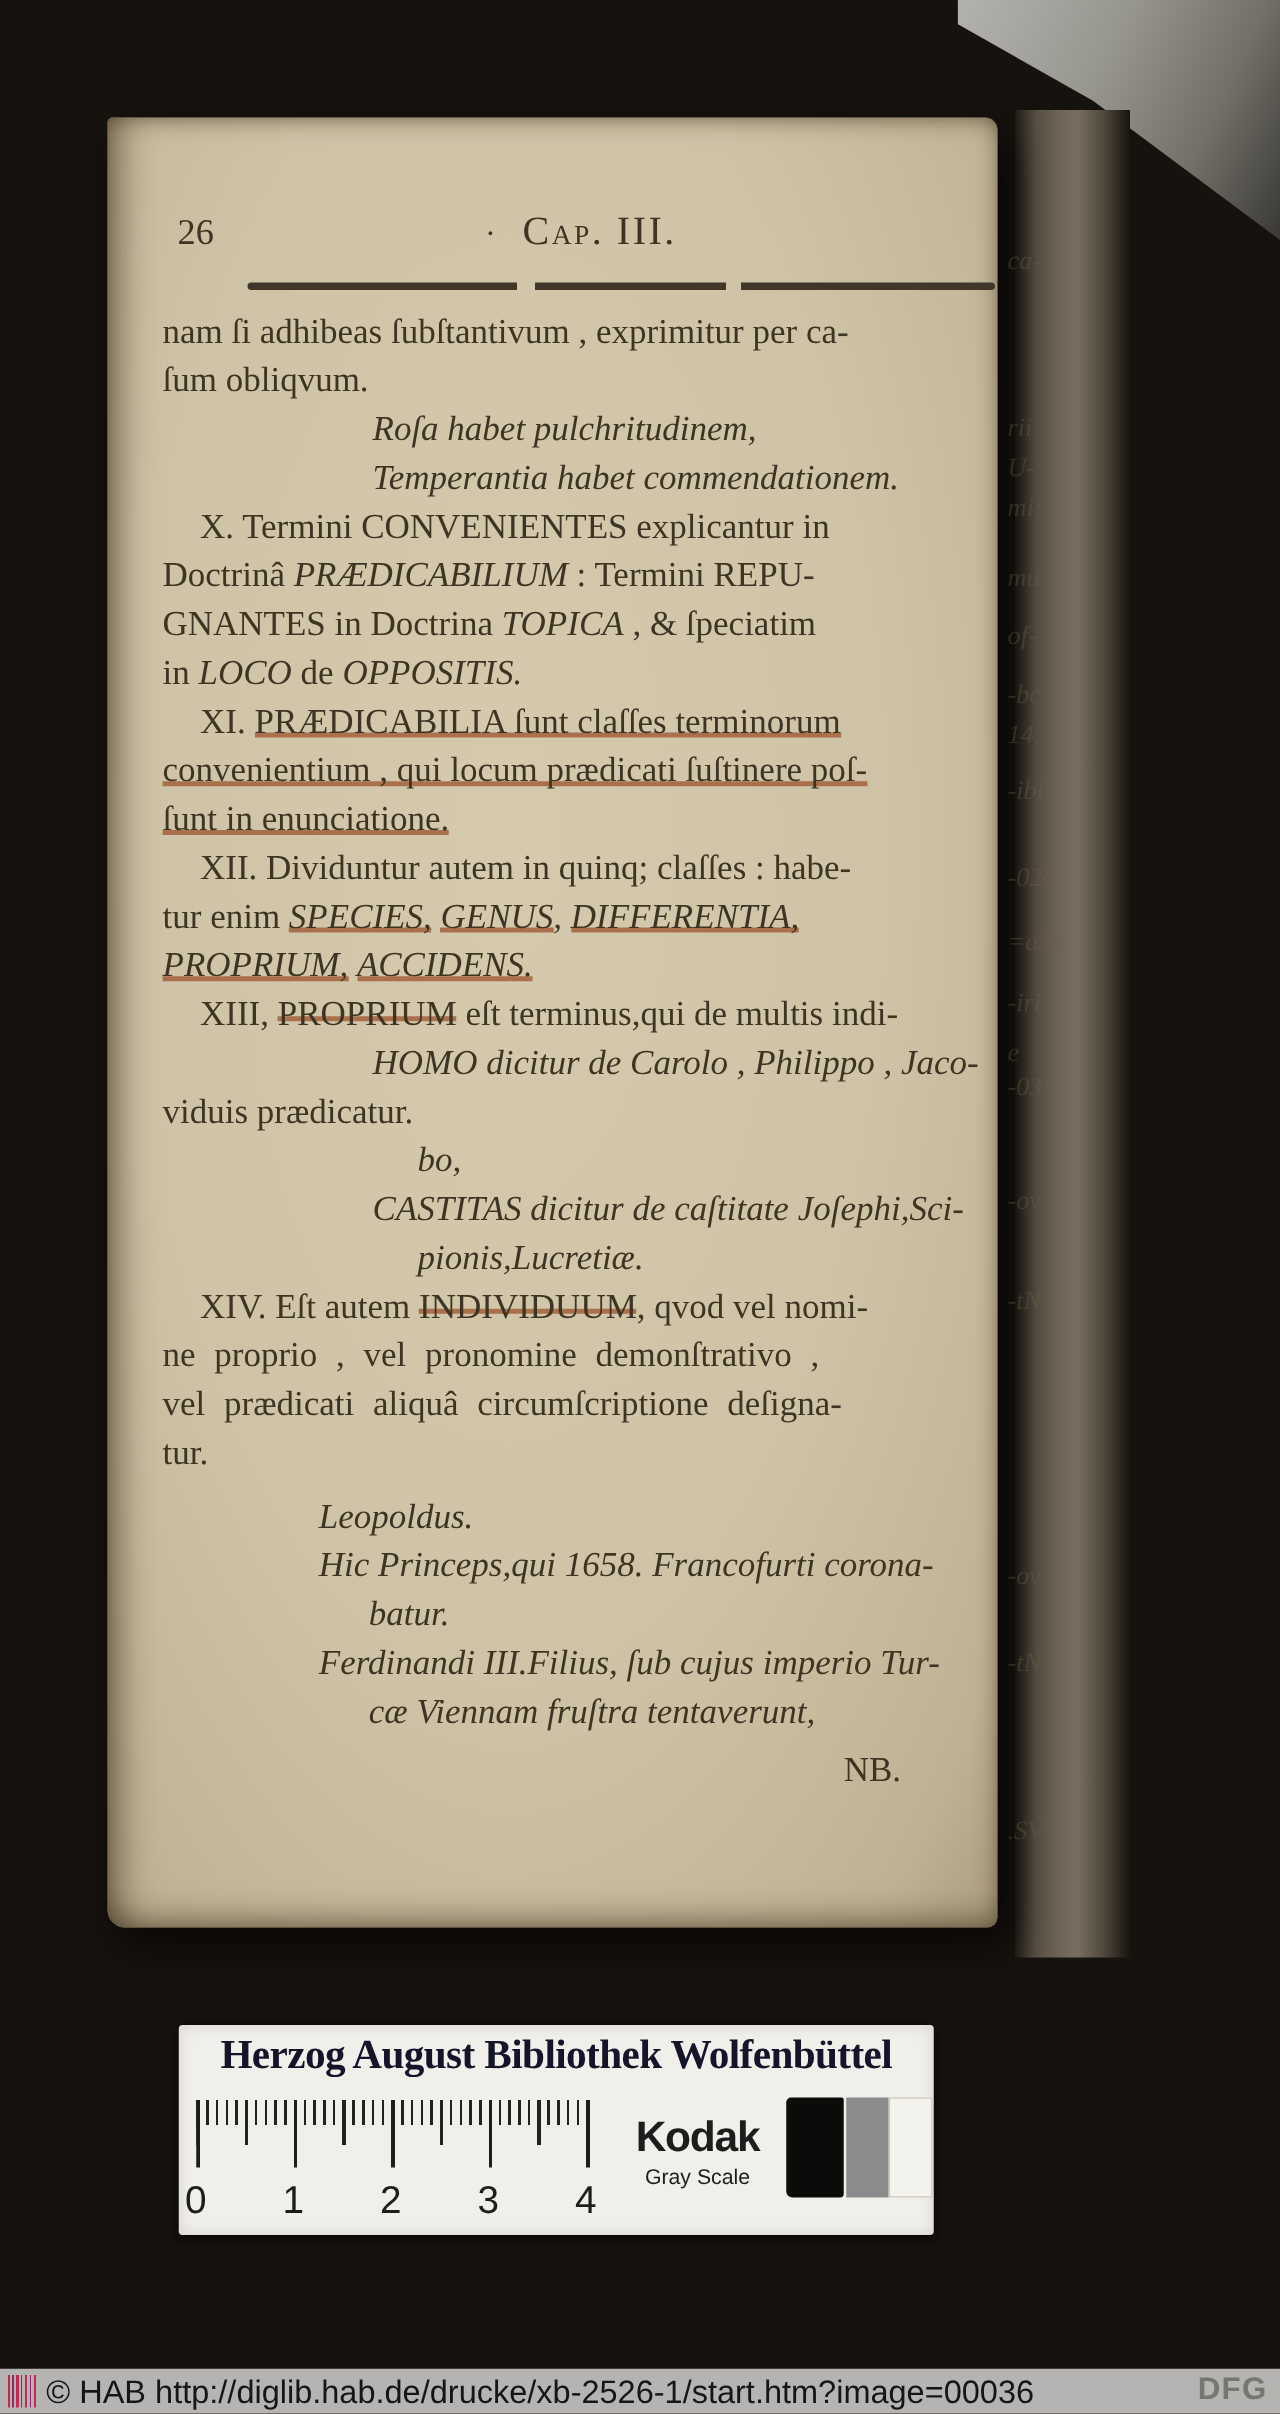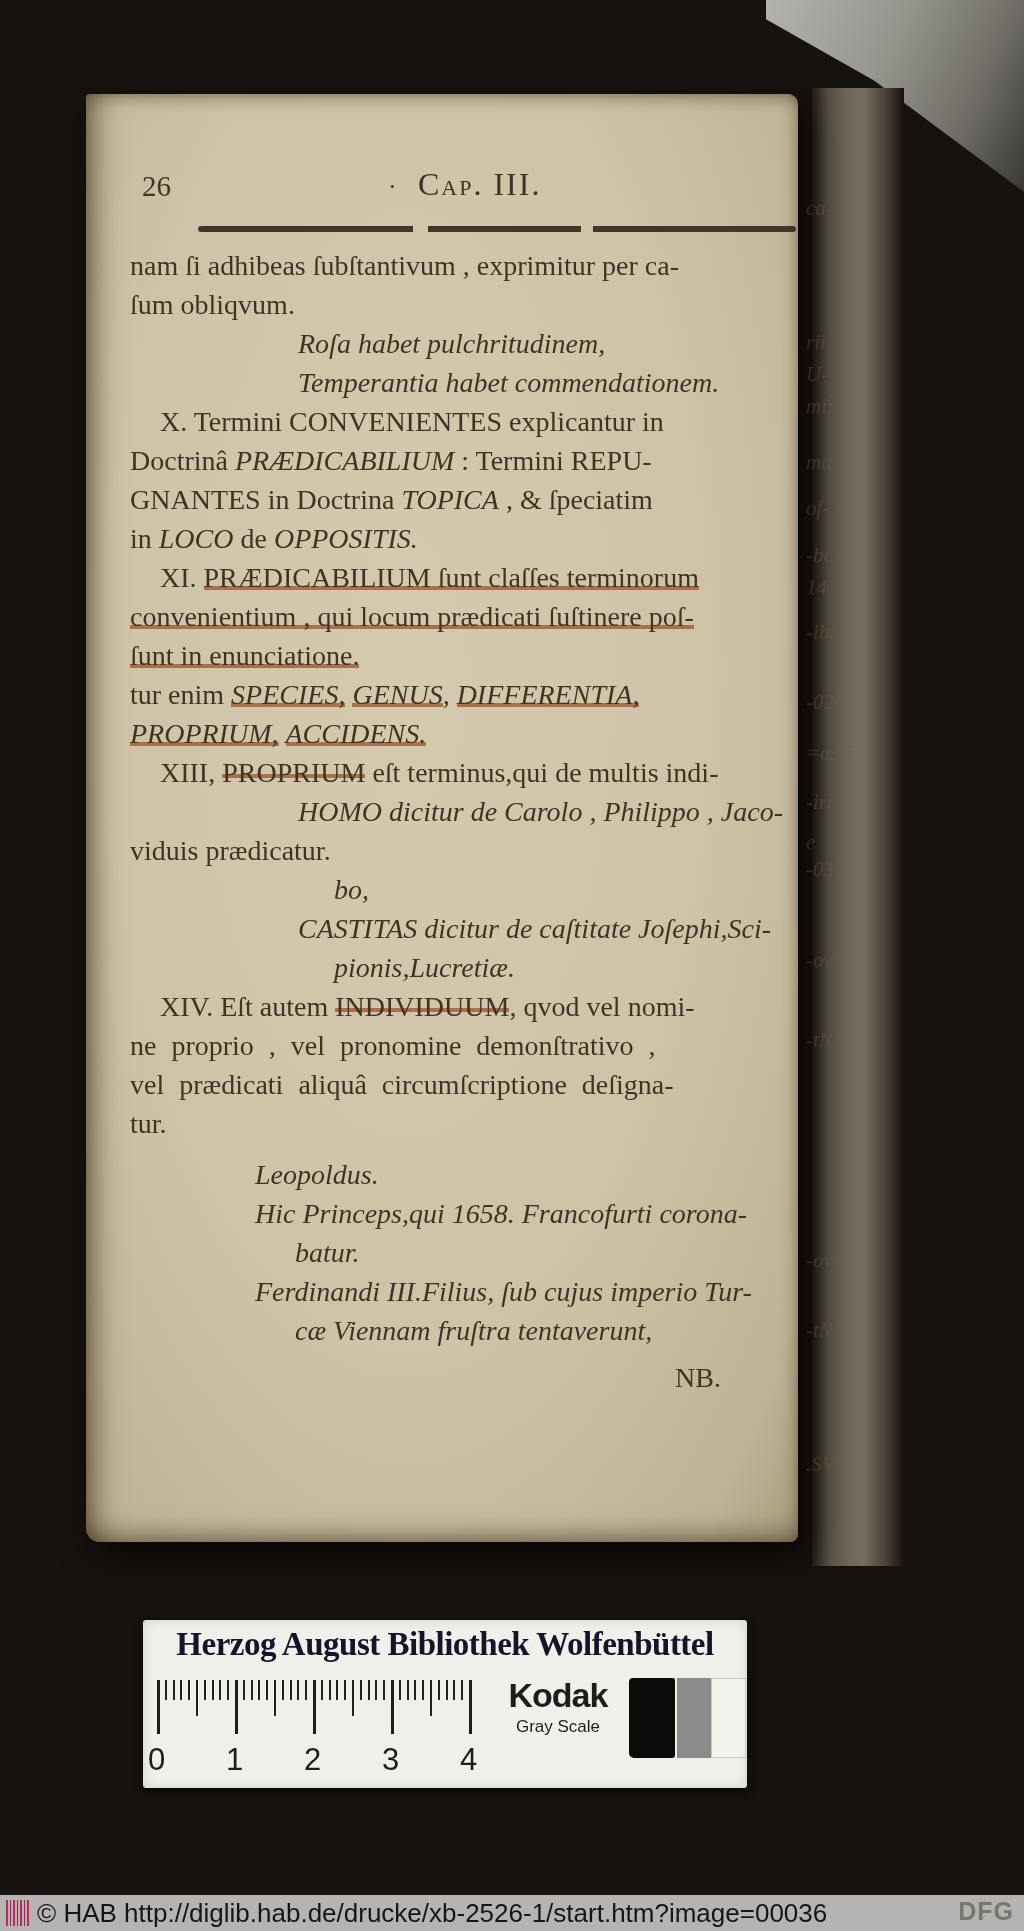--- a/index.html
+++ b/index.html
@@ -53,21 +53,21 @@
   .card-title{position:absolute;top:6px;left:10px;width:584px;text-align:center;
     font-family:"Liberation Serif",serif;font-weight:bold;font-size:33px;color:#14142a;letter-spacing:-.5px;white-space:nowrap;}
   .ruler{position:absolute;left:14px;top:60px;width:322px;height:106px;}
   .tick-mm{position:absolute;top:0;left:0;width:314px;height:20px;
     background:repeating-linear-gradient(90deg,#222 0 2px,transparent 2px 7.8px);}
   .tick-half{position:absolute;top:0;left:0;width:316px;height:36px;
     background:repeating-linear-gradient(90deg,#222 0 2.5px,transparent 2.5px 39px);}
   .tick-cm{position:absolute;top:0;left:0;width:316px;height:54px;
     background:repeating-linear-gradient(90deg,#1d1d1d 0 3px,transparent 3px 78px);}
   .rnum{position:absolute;top:62px;font-family:"Liberation Sans",sans-serif;font-size:31px;color:#1d1d1d;}
-  .kodak{position:absolute;left:352px;top:56px;width:126px;text-align:center;color:#1d1d1d;}
+  .kodak{position:absolute;left:352px;top:71px;width:126px;text-align:center;color:#1d1d1d;}
   .kodak-name{font-family:"Liberation Sans",sans-serif;font-weight:bold;font-size:34px;letter-spacing:-1px;}
   .kodak-sub{font-family:"Liberation Sans",sans-serif;font-size:17px;margin-top:2px;}
   .patches{position:absolute;left:486px;top:58px;height:80px;display:flex;align-items:stretch;}
   .patch-black{width:46px;background:#0c0b0a;border-radius:4px 2px 3px 5px;}
   .patch-gray{width:34px;background:#8b8b8b;margin-left:2px;}
   .patch-white{width:33px;background:#f4f2ec;border:1px solid #c9c7c0;}
 
   
   .footer{position:absolute;left:0;top:1895px;width:1024px;height:36px;background:#b5b4b2;}
   .barcode{position:absolute;left:6px;top:5px;width:24px;height:26px;
@@ -115,23 +115,24 @@
     <div class="hrule"></div>
     <div class="ptext">
         <div class="ln b"><span class="">nam ſi adhibeas ſubſtantivum , exprimitur per ca-</span></div>
         <div class="ln b"><span class="">ſum obliqvum.</span></div>
         <div class="ln ex"><span class="it ">Roſa habet pulchritudinem,</span></div>
         <div class="ln ex"><span class="it ">Temperantia habet commendationem.</span></div>
         <div class="ln bi"><span class="">X. Termini CONVENIENTES explicantur in</span></div>
         <div class="ln b"><span class="">Doctrinâ </span><span class="it ">PRÆDICABILIUM</span><span class=""> : Termini REPU-</span></div>
         <div class="ln b"><span class="">GNANTES in Doctrina </span><span class="it ">TOPICA</span><span class=""> , &amp; ſpeciatim</span></div>
         <div class="ln b"><span class="">in </span><span class="it ">LOCO</span><span class=""> de </span><span class="it ">OPPOSITIS.</span></div>
-        <div class="ln bi"><span class="">XI. </span><span class="rl ">PRÆDICABILIUM ſunt claſſes terminorum</span></div>
+        <div class="ln bi"><span class="">XI. </span><span class="rl ">PRÆDICABILIA ſunt claſſes terminorum</span></div>
         <div class="ln b"><span class="rl ">convenientium , qui locum prædicati ſuſtinere poſ-</span></div>
         <div class="ln b"><span class="rl ">ſunt in enunciatione.</span></div>
+        <div class="ln bi"><span class="">XII. Dividuntur autem in quinq; claſſes : habe-</span></div>
         <div class="ln b"><span class="">tur enim </span><span class="it rl ">SPECIES,</span><span class=""> </span><span class="it rl ">GENUS</span><span class="it ">, </span><span class="it rl ">DIFFERENTIA,</span></div>
         <div class="ln b"><span class="it rl ">PROPRIUM,</span><span class=""> </span><span class="it rl ">ACCIDENS.</span></div>
         <div class="ln bi"><span class="">XIII, </span><span class="rs">PROPRIUM</span><span class=""> eſt terminus,qui de multis indi-</span></div>
         <div class="ln ex"><span class="it ">HOMO dicitur de Carolo , Philippo , Jaco-</span></div>
         <div class="ln b"><span class="">viduis prædicatur.</span></div>
         <div class="ln ex2"><span class="it ">bo,</span></div>
         <div class="ln ex"><span class="it ">CASTITAS dicitur de caſtitate Joſephi,Sci-</span></div>
         <div class="ln ex2"><span class="it ">pionis,Lucretiæ.</span></div>
         <div class="ln bi"><span class="">XIV. Eſt autem </span><span class="rs">INDIVIDUUM</span><span class="">, qvod vel nomi-</span></div>
         <div class="ln b w"><span class="">ne proprio , vel pronomine demonſtrativo ,</span></div>

